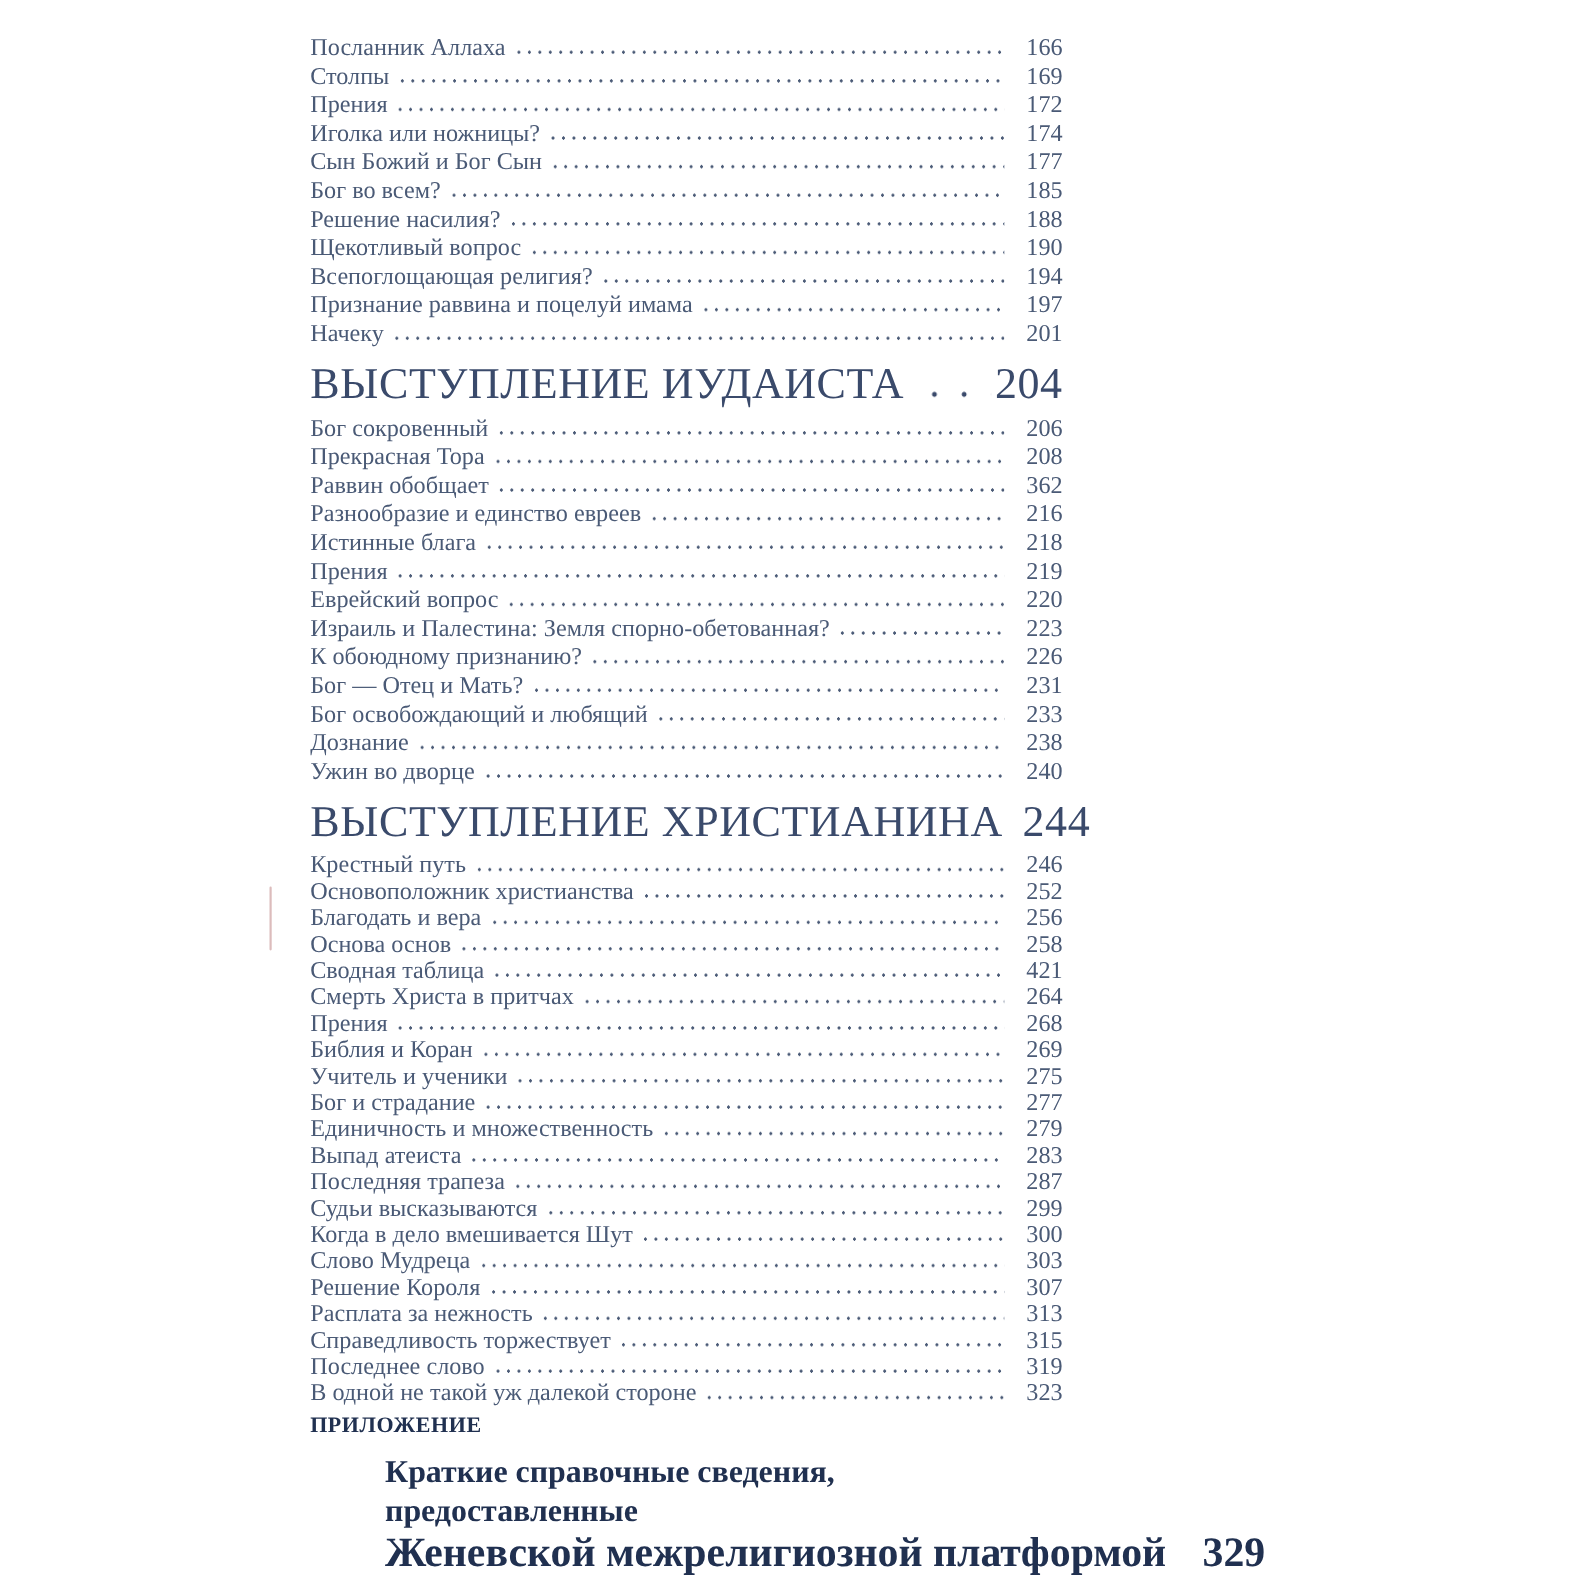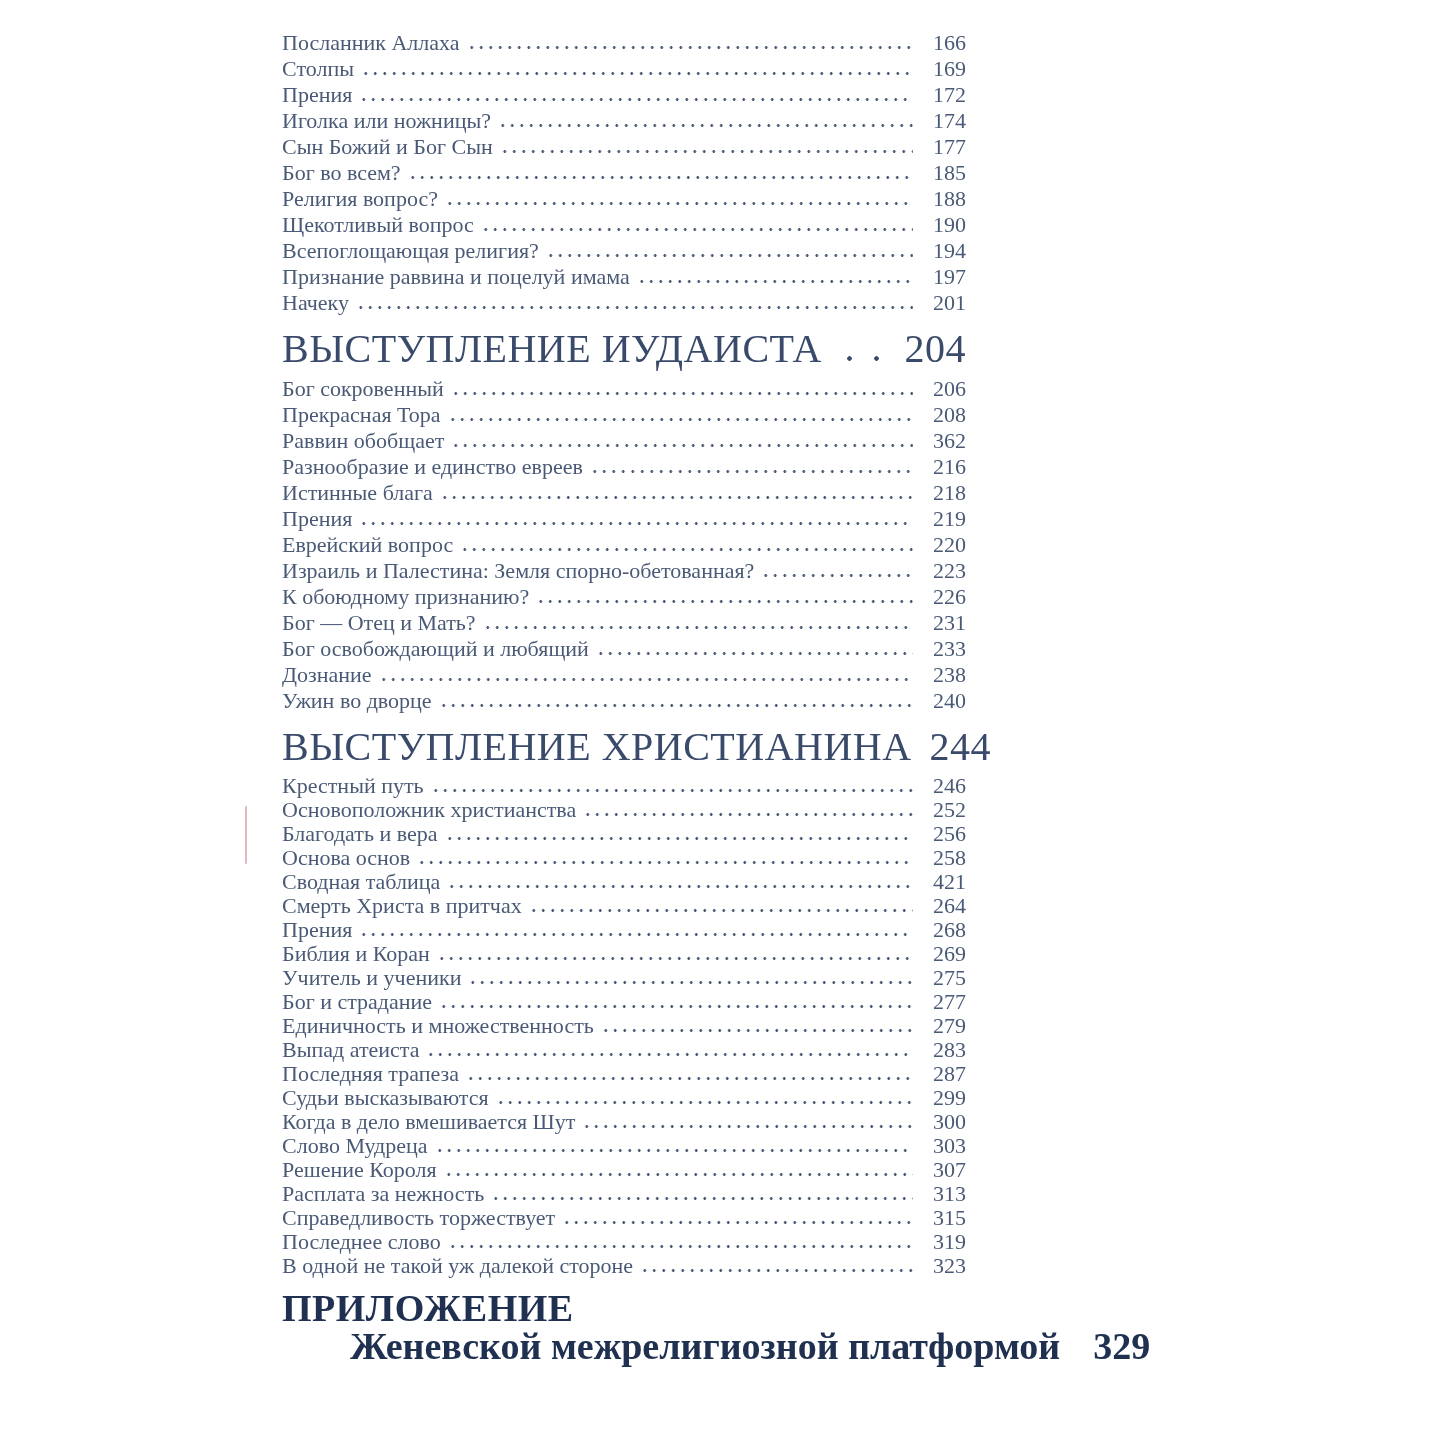--- a/index.html
+++ b/index.html
@@ -45,23 +45,22 @@
   .heading .leader {
     height: 7px;
     margin: 0 4px 3px 14px;
     background-image: radial-gradient(circle, currentColor 2.1px, transparent 2.4px);
     background-size: 27px 7px;
   }
   .heading .pagenum { min-width: 60px; }
 
   
   .appendix-heading {
-    font-size: 38px;
+    font-size: 20px;
     line-height: 36px;
-    margin-top: 12px;
     font-weight: bold;
     color: var(--appendix, #203050);
     letter-spacing: 0.5px;
   }
   .appendix-line {
     font-size: 29px;
     line-height: 36px;
     margin-top: 6px;
     padding-left: 68px;
     font-weight: bold;
@@ -128,21 +127,21 @@
     <span class="title">Сын Божий и Бог Сын</span>
     <span class="leader"></span>
     <span class="pagenum">177</span>
   </div>
         <div class="row entry">
     <span class="title">Бог во всем?</span>
     <span class="leader"></span>
     <span class="pagenum">185</span>
   </div>
         <div class="row entry">
-    <span class="title">Религия вопрос?</span>
+    <span class="title">Решение насилия?</span>
     <span class="leader"></span>
     <span class="pagenum">188</span>
   </div>
         <div class="row entry">
     <span class="title">Щекотливый вопрос</span>
     <span class="leader"></span>
     <span class="pagenum">190</span>
   </div>
         <div class="row entry">
     <span class="title">Всепоглощающая религия?</span>
@@ -339,20 +338,21 @@
     <span class="pagenum">319</span>
   </div>
         <div class="row entry">
     <span class="title">В одной не такой уж далекой стороне</span>
     <span class="leader"></span>
     <span class="pagenum">323</span>
   </div>
       </section>
       <section class="toc-section s4">
         <div class="appendix-heading">ПРИЛОЖЕНИЕ</div>
+        <div class="appendix-line">Краткие справочные сведения, предоставленные</div>
         <div class="appendix-last">
           <span class="title">Женевской межрелигиозной платформой</span>
           <span class="leader"></span>
           <span class="pagenum">329</span>
         </div>
       </section>
     </div>
 </div>
 
 </body></html>

